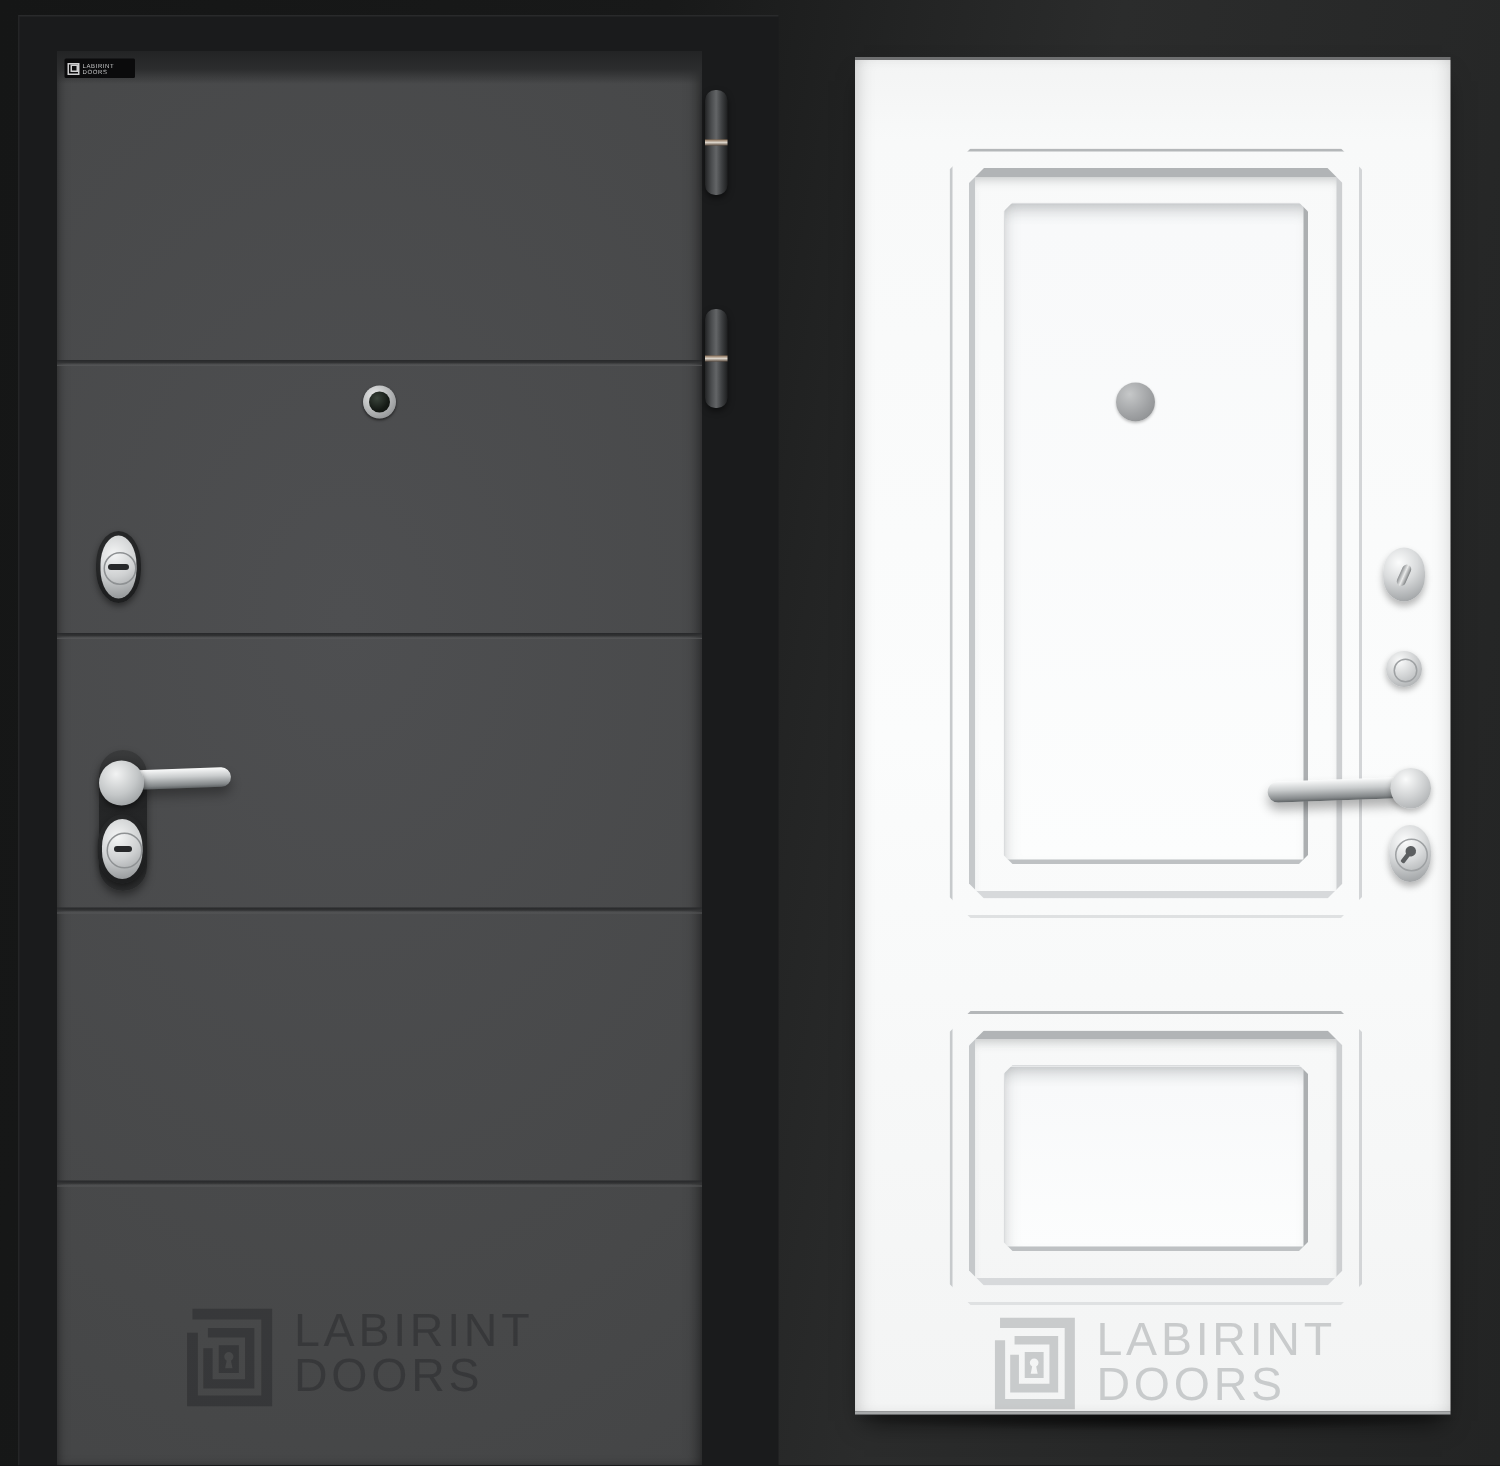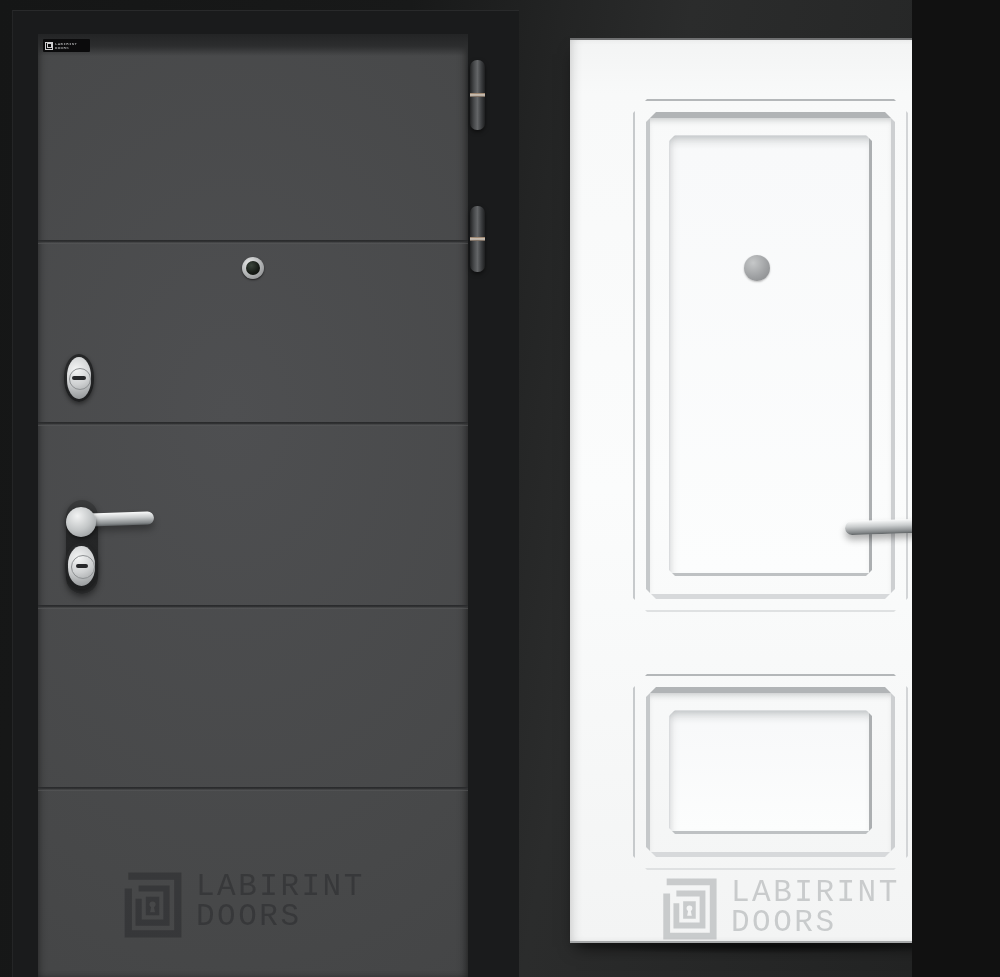--- a/index.html
+++ b/index.html
@@ -1,19 +1,19 @@
 <!DOCTYPE html>
 <html><head>
 <meta charset="utf-8">
 <style>
   html,body{margin:0;padding:0;background:#111;}
   #stage{
-    position:relative;width:912px;height:977px;overflow:hidden;
+    position:relative;width:1000px;height:977px;overflow:hidden;
     background:linear-gradient(100deg,#151616 0%,#181919 38%,#232424 52%,#2b2c2c 64%,#232424 100%);
-    font-family:Liberation Mono, monospace;
+    font-family:Liberation Sans, sans-serif;
   }
   
   .l-frame{
     position:absolute;left:12px;top:10px;width:506px;height:967px;
     background:#1a1b1c;border-top:1px solid #292a2b;border-left:1px solid #242526;
   }
   .l-leaf{
     position:absolute;left:38px;top:34px;width:430px;height:943px;
     background:radial-gradient(140% 90% at 45% 40%, #4e4f51 0%, #474849 58%, #414243 100%);
     box-shadow:inset 4px 0 8px -4px rgba(0,0,0,.55), inset -6px 0 10px -5px rgba(0,0,0,.6);

